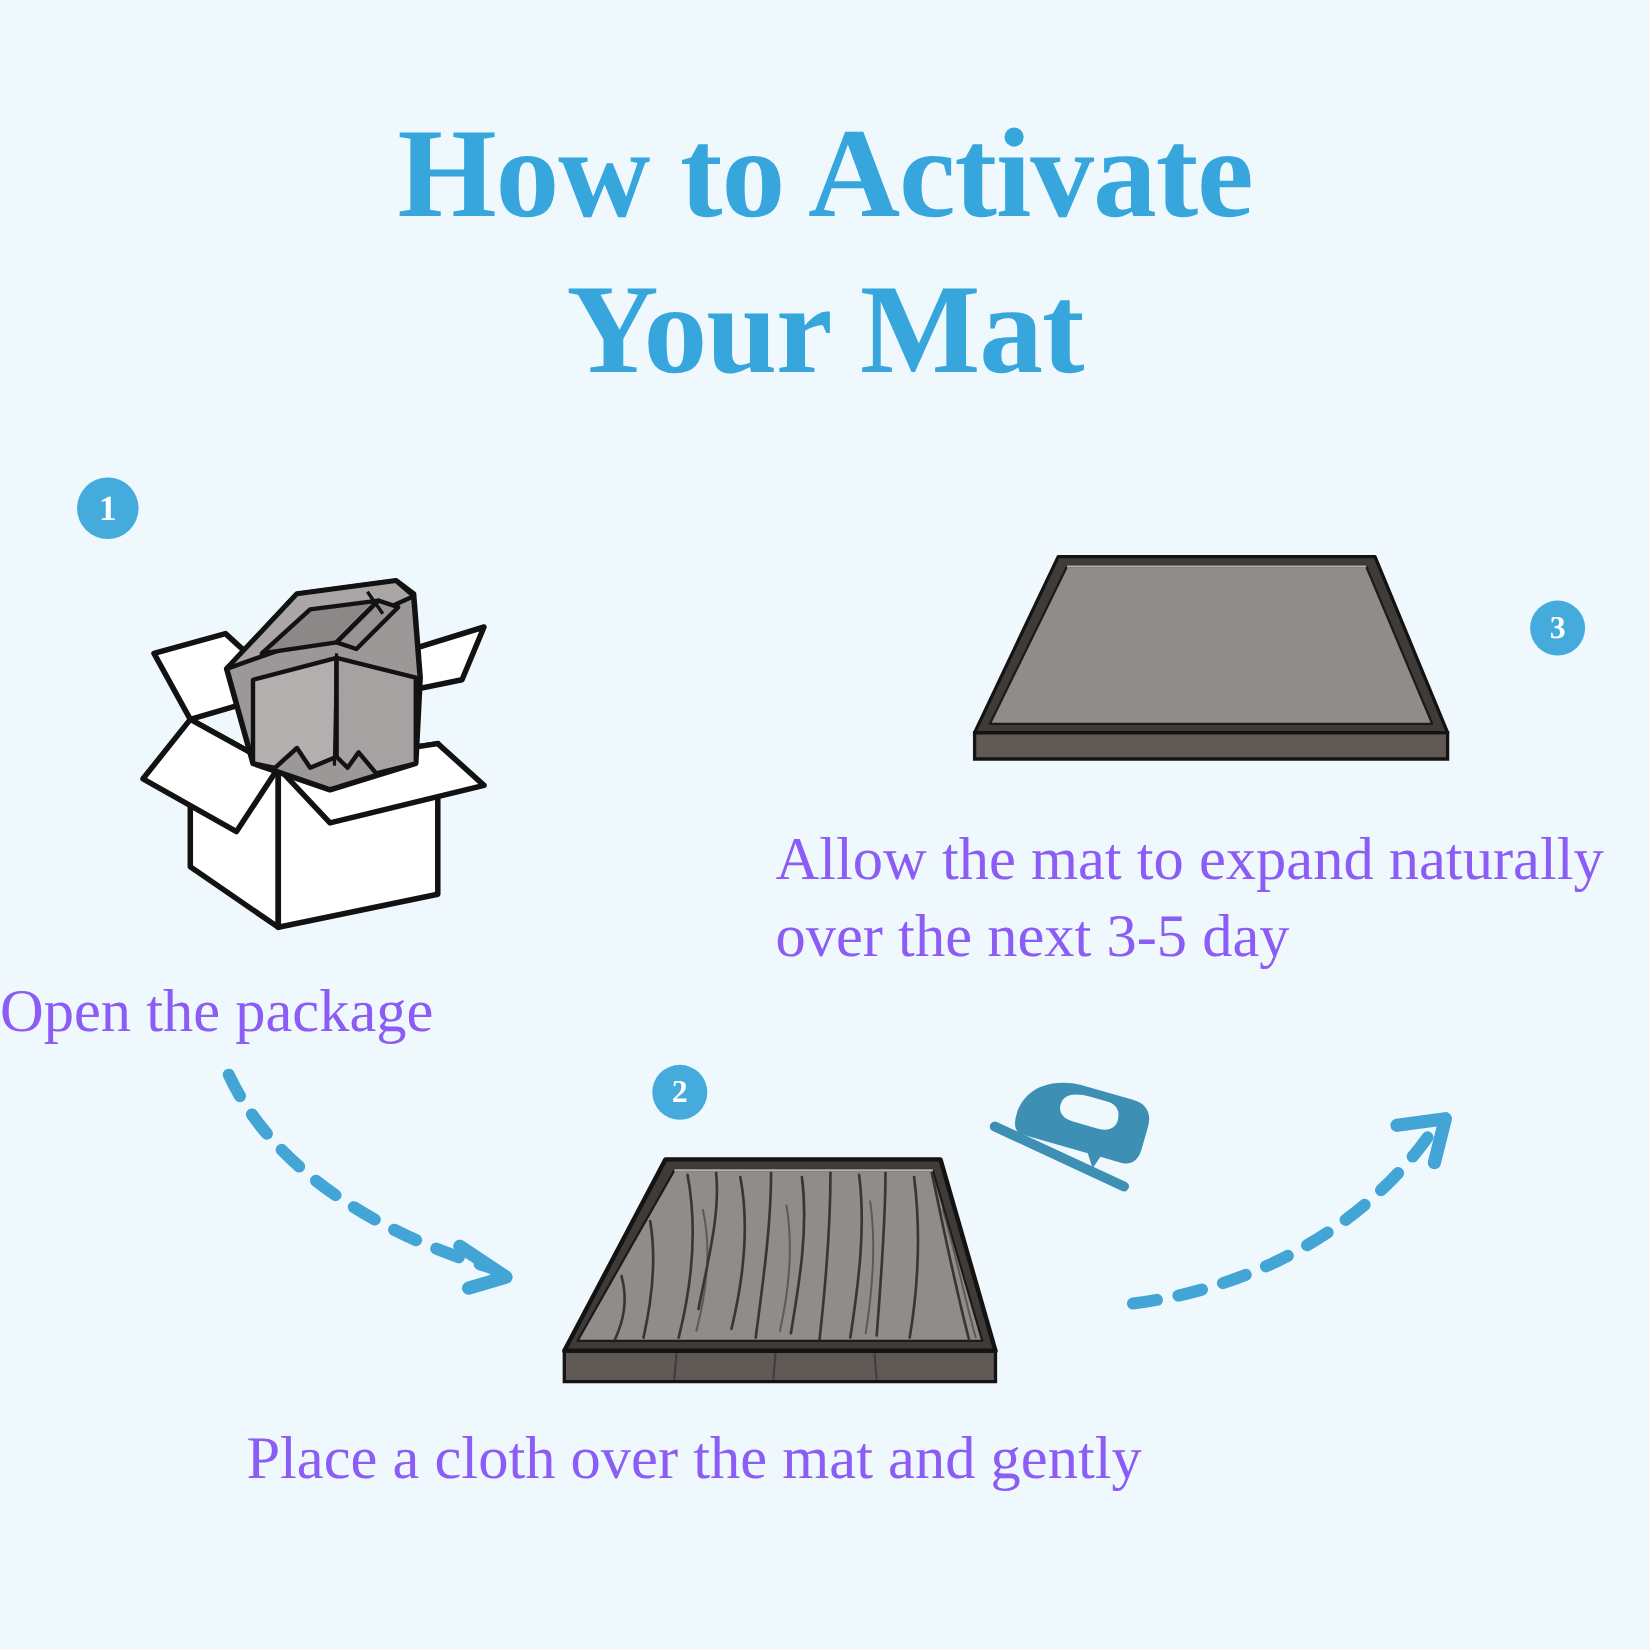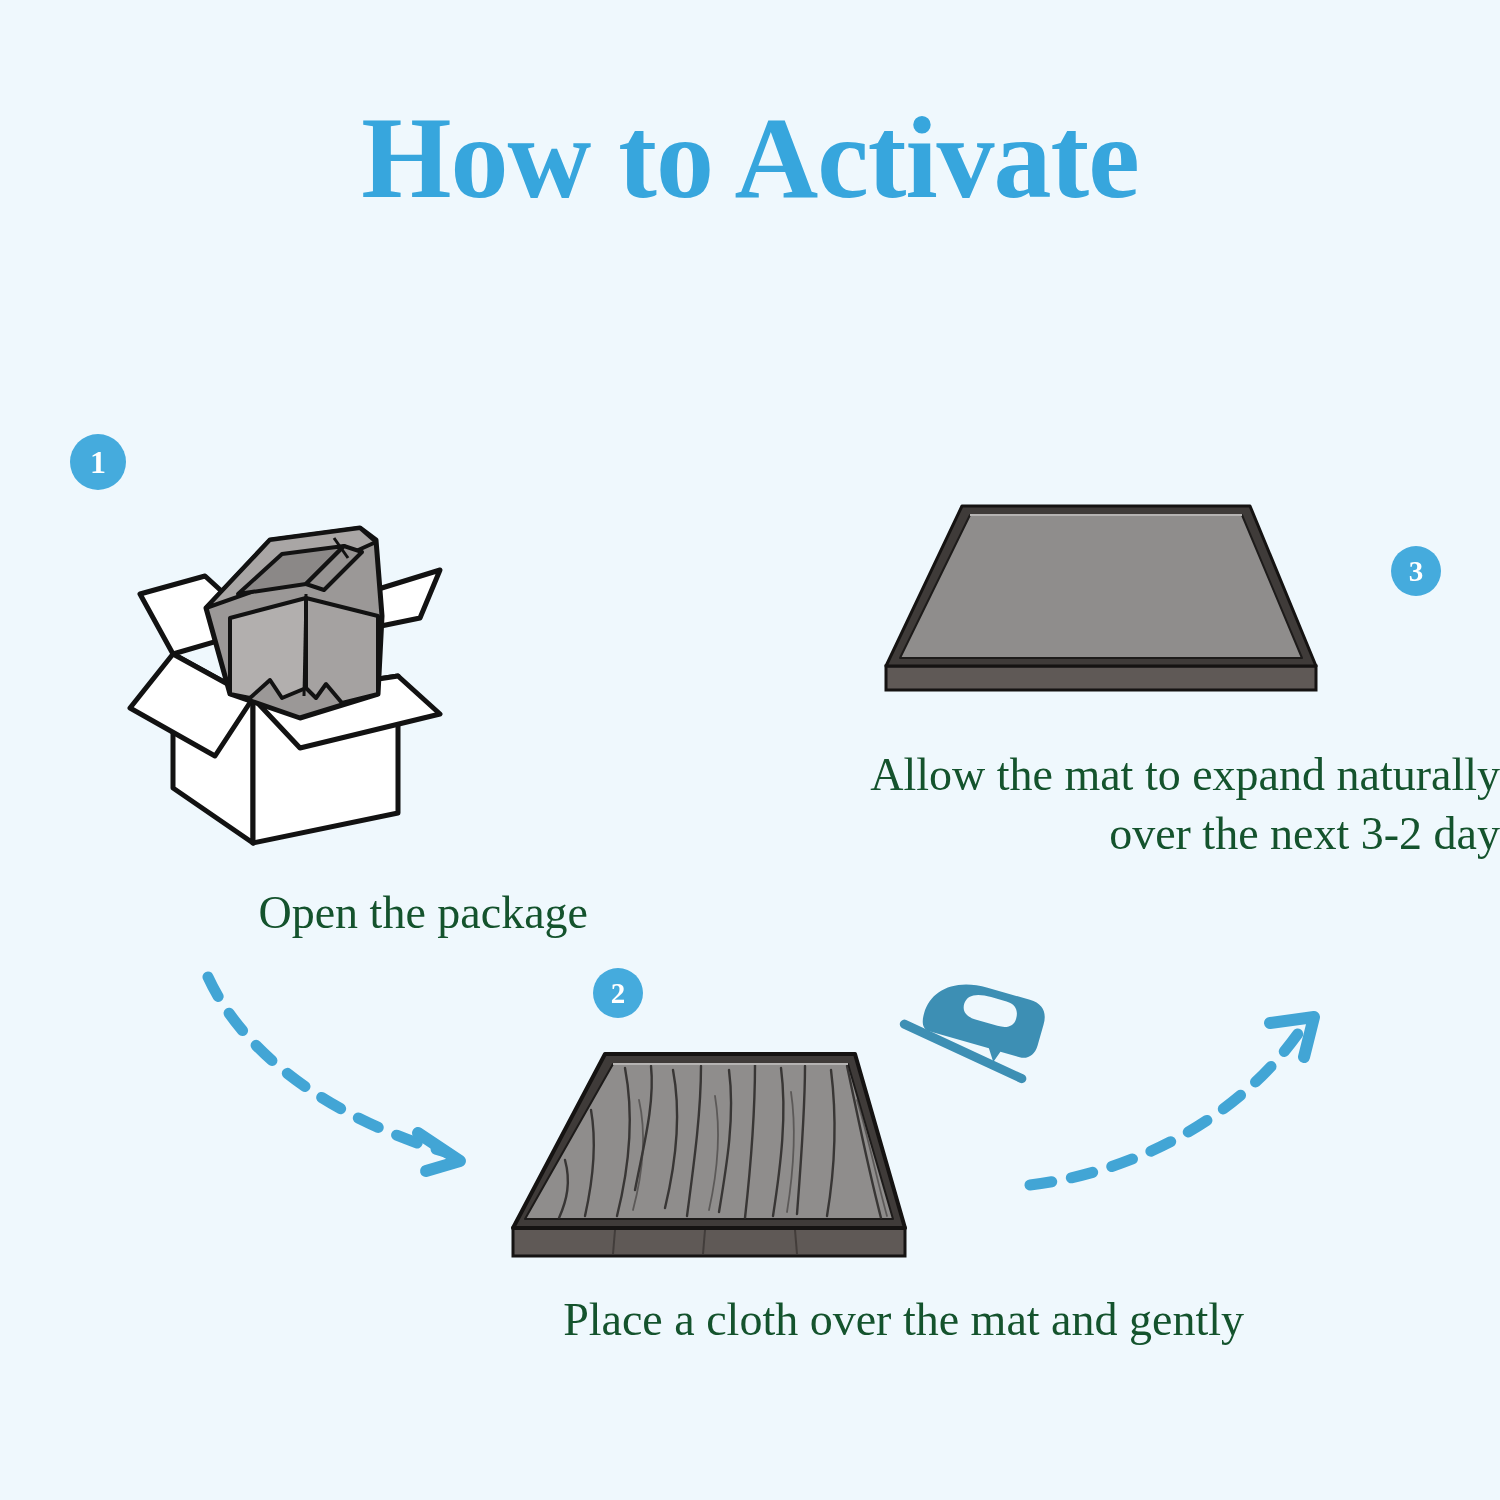--- a/index.html
+++ b/index.html
@@ -58,24 +58,24 @@
   }
   #badge-3 {
     left: 1391px; top: 546px;
     width: 50px; height: 50px;
     font-size: 29px; line-height: 50px;
   }
 
   
   .caption {
     position: absolute;
-    color: #14532d;
-    font-size: 46px;
+    color: #8b5cf6;
+    font-size: 55px;
     line-height: 1.28;
-    text-align: right;
+    text-align: left;
     white-space: nowrap;
   }
   #caption-1 {
     left: 0px; top: 884px; width: 588px;
   }
   #caption-3 {
     left: 705px; top: 746px; width: 795px;
   }
   #caption-2 {
     left: 224px; top: 1291px; width: 1020px;
@@ -94,20 +94,21 @@
   #art-arrow-2 { left: 1018px; top: 995px;  width: 330px; height: 240px; }
   .art svg { display: block; width: 100%; height: 100%; overflow: visible; }
 </style>
 </head>
 <body>
 
 <div id="page">
 
   <div id="title-block">
     <span class="title-line">How to Activate</span>
+    <span class="title-line">Your Mat</span>
   </div>
 
   <div class="step-badge" id="badge-1">1</div>
 
   <div class="art" id="art-box">
     <svg viewBox="0 0 380 362" xmlns="http://www.w3.org/2000/svg">
       <g stroke="#121212" stroke-width="5" stroke-linejoin="round" stroke-linecap="round">
 
         <path d="M30 96 L95 78 L152 130 L63 156 Z" fill="#ffffff"></path>
 
@@ -153,21 +154,21 @@
       <path d="M104 18 L392 18 L458 178 L28 178 Z" fill="#3f3b39" stroke="#151312" stroke-width="3" stroke-linejoin="round"></path>
 
       <path d="M112 27 L384 27 L444 170 L42 170 Z" fill="#8f8d8c" stroke="#1d1b1a" stroke-width="2" stroke-linejoin="round"></path>
 
       <path d="M112 27 L384 27" fill="none" stroke="#b5b3b2" stroke-width="2"></path>
     </svg>
   </div>
 
   <div class="caption" id="caption-3">
     <span class="cap-line">Allow the mat to expand naturally</span>
-    <span class="cap-line">over the next 3-2 day</span>
+    <span class="cap-line">over the next 3-5 day</span>
   </div>
 
   <div class="step-badge" id="badge-2">2</div>
 
   <div class="art" id="art-mat-2">
     <svg viewBox="0 0 500 232" xmlns="http://www.w3.org/2000/svg">
 
       <path d="M8 188 L400 188 L400 216 L8 216 Z" fill="#5f5956" stroke="#151312" stroke-width="3"></path>
 
       <path d="M100 14 L350 14 L400 188 L8 188 Z" fill="#3f3b39" stroke="#151312" stroke-width="4" stroke-linejoin="round"></path>

